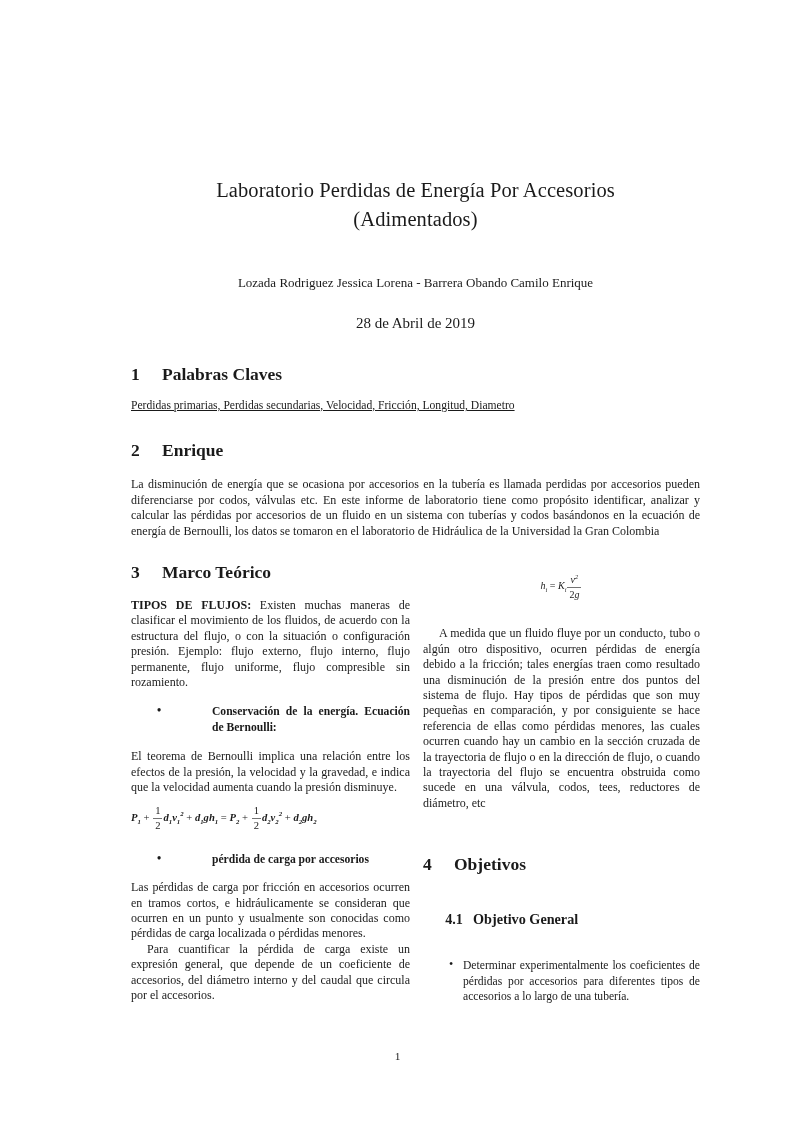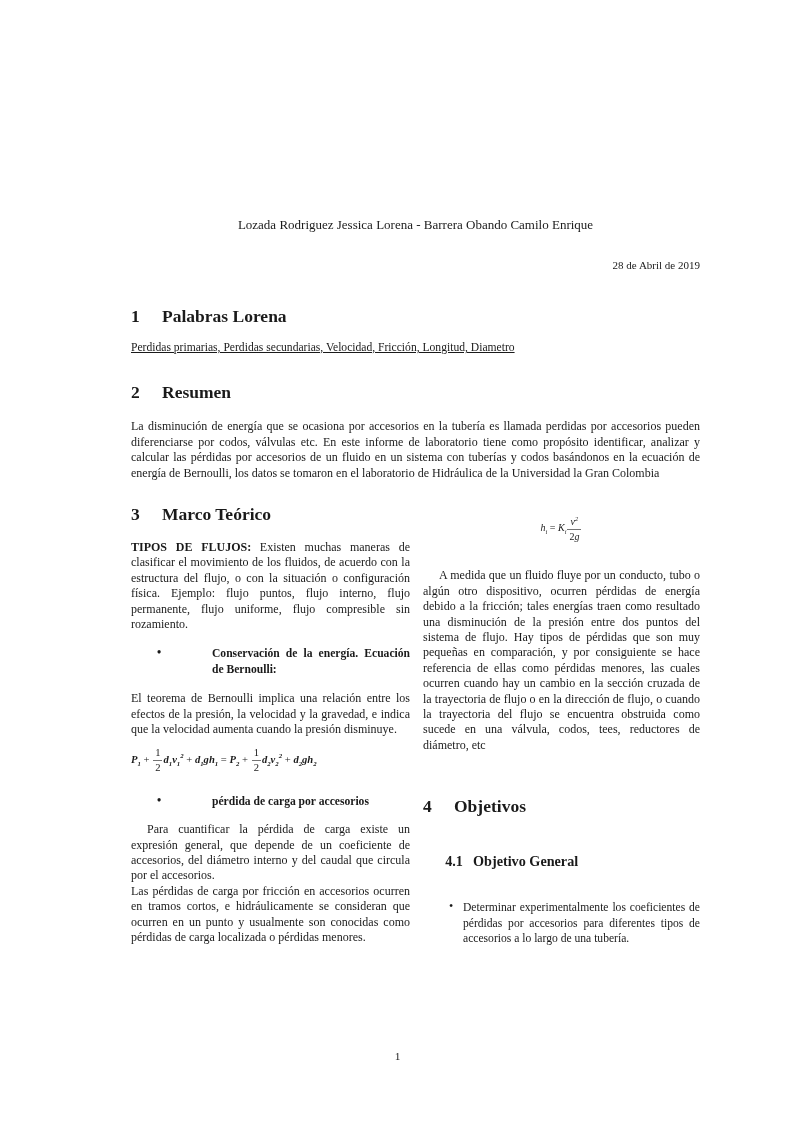--- a/index.html
+++ b/index.html
@@ -37,23 +37,23 @@
     letter-spacing: 0.1px;
   }
   .doc-authors {
     margin-top: 40px;
     font-size: 13px;
     line-height: 18px;
     text-align: center;
   }
   .doc-date {
     margin-top: 22px;
-    font-size: 11px;
+    font-size: 15px;
     line-height: 18px;
-    text-align: right;
+    text-align: center;
   }
 
   
   .section-h {
     font-weight: bold;
     font-size: 17.5px;
     line-height: 22px;
     margin: 0;
     display: flex;
   }
@@ -190,56 +190,60 @@
     font-size: 11.4px;
   }
 </style>
 </head>
 <body>
 
 <div class="page">
   <div class="content">
 
     <div class="title-block">
+      <h1 class="doc-title">
+        <span>Laboratorio Perdidas de Energía Por Accesorios</span><br>
+        <span>(Adimentados)</span>
+      </h1>
       <div class="doc-authors">Lozada Rodriguez Jessica Lorena - Barrera Obando Camilo Enrique</div>
       <div class="doc-date">28 de Abril de 2019</div>
     </div>
 
     <div class="sp-keywords"></div>
 
     <h2 class="section-h">
       <span class="num">1</span>
-      <span>Palabras Lorena</span>
+      <span>Palabras Claves</span>
     </h2>
     <div style="height:13px"></div>
     <p class="kw-line">Perdidas primarias, Perdidas secundarias, Velocidad, Fricción, Longitud, Diametro</p>
 
     <div class="sp-after-kw"></div>
 
     <h2 class="section-h">
       <span class="num">2</span>
-      <span>Resumen</span>
+      <span>Enrique</span>
     </h2>
     <div class="sp-resumen-body"></div>
     <p class="body">La disminución de energía que se ocasiona por accesorios en la tubería es llamada perdidas por accesorios pueden diferenciarse por codos, válvulas etc. En este informe de laboratorio tiene como propósito identificar, analizar y calcular las pérdidas por accesorios de un fluido en un sistema con tuberías y codos basándonos en la ecuación de energía de Bernoulli, los datos se tomaron en el laboratorio de Hidráulica de la Universidad la Gran Colombia</p>
 
     <div class="sp-after-resumen"></div>
 
     <div class="cols">
 
       <div class="col-left">
 
         <h2 class="section-h">
           <span class="num">3</span>
           <span>Marco Teórico</span>
         </h2>
 
         <div style="height:15px"></div>
 
-        <p class="body"><span style="font-weight:bold">TIPOS DE FLUJOS:</span><span> Existen muchas maneras de clasificar el movimiento de los fluidos, de acuerdo con la estructura del flujo, o con la situación o configuración física. Ejemplo: flujo puntos, flujo interno, flujo permanente, flujo uniforme, flujo compresible sin rozamiento.</span></p>
+        <p class="body"><span style="font-weight:bold">TIPOS DE FLUJOS:</span><span> Existen muchas maneras de clasificar el movimiento de los fluidos, de acuerdo con la estructura del flujo, o con la situación o configuración presión. Ejemplo: flujo externo, flujo interno, flujo permanente, flujo uniforme, flujo compresible sin rozamiento.</span></p>
 
         <div style="height:14px"></div>
 
         <ul class="tight">
           <li class="bold-item">
             <span class="bullet">•</span>
             <span class="item-text">Conservación de la energía. Ecuación de Bernoulli:</span>
           </li>
         </ul>
 
@@ -262,22 +266,22 @@
 
         <ul class="tight">
           <li class="bold-item">
             <span class="bullet">•</span>
             <span class="item-text">pérdida de carga por accesorios</span>
           </li>
         </ul>
 
         <div style="height:13px"></div>
 
+        <p class="body">Las pérdidas de carga por fricción en accesorios ocurren en tramos cortos, e hidráulicamente se consideran que ocurren en un punto y usualmente son conocidas como pérdidas de carga localizada o pérdidas menores.</p>
         <p class="body indent">Para cuantificar la pérdida de carga existe un expresión general, que depende de un coeficiente de accesorios, del diámetro interno y del caudal que circula por el accesorios.</p>
-        <p class="body">Las pérdidas de carga por fricción en accesorios ocurren en tramos cortos, e hidráulicamente se consideran que ocurren en un punto y usualmente son conocidas como pérdidas de carga localizada o pérdidas menores.</p>
       </div>
 
       <div class="col-right">
 
         <div style="height:12px"></div>
 
         <div class="math math-display" title="hi-equation">
           <span>h<sub>i</sub></span>
           <span class="upright"> = </span>
           <span>K<sub>i</sub></span><span class="frac"><span class="num-part">v<sup>2</sup></span><span class="den-part"><span class="upright">2</span>g</span></span>

